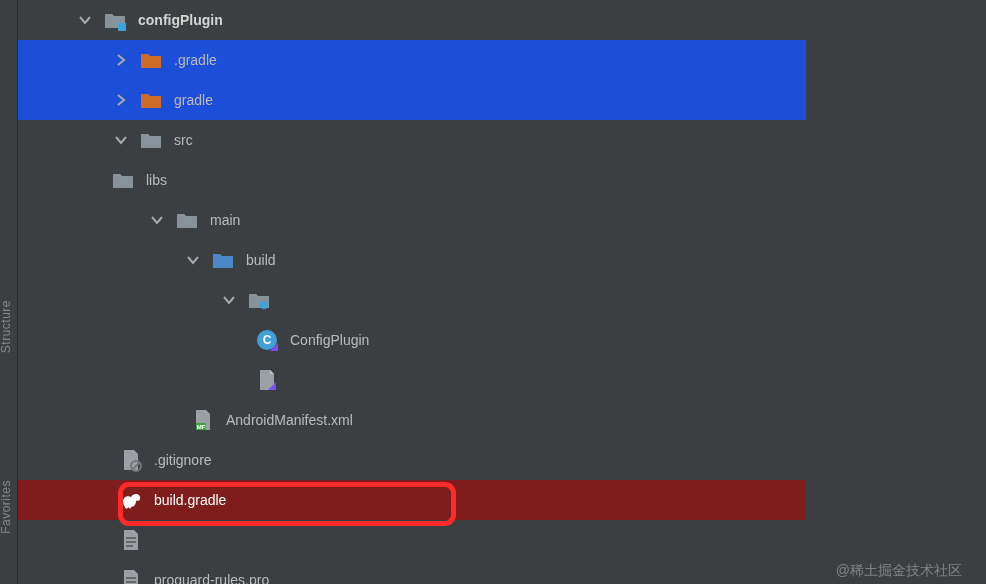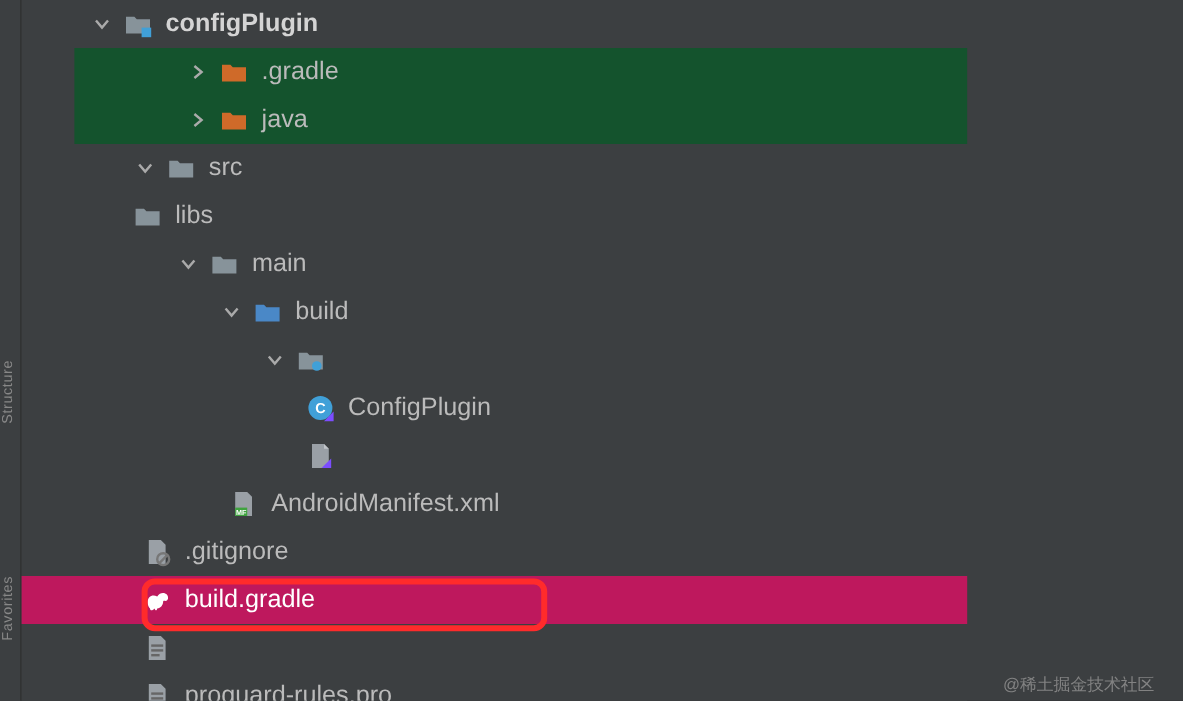--- a/index.html
+++ b/index.html
@@ -19,38 +19,38 @@
     bottom: 0;
     background: #3c3f41;
   }
   .row {
     height: 40px;
     display: flex;
     align-items: center;
     padding-left: 0;
     white-space: nowrap;
   }
-  .row.highlight1 { background: #14532d; margin-left: 44px; }
-  .row.selected   { background: #be185d; color: #ffffff; }
+  .row.highlight1 { background: #1d4ed8; }
+  .row.selected   { background: #7f1d1d; color: #ffffff; }
   .indent { display: inline-block; flex: 0 0 auto; }
   .chev {
     width: 22px; height: 22px;
     display: inline-flex; align-items: center; justify-content: center;
     margin-right: 6px;
     flex: 0 0 auto;
   }
   .chev svg { display: block; }
   .icon {
     width: 26px; height: 26px;
     display: inline-flex; align-items: center; justify-content: center;
     margin-right: 10px;
     flex: 0 0 auto;
   }
   .icon svg { display: block; }
-  .label { font-size: 21px; }
+  .label { font-size: 14px; }
   .label.bold { font-weight: 700; color: #d4d4d4; }
   .row.selected .label { color: #ffffff; }
 
   .sidebar-strip {
     position: absolute;
     left: 0; top: 0; width: 18px; height: 100%;
     background: #3c3f41;
     border-right: 1px solid #2b2b2b;
   }
   .sidebar-label {
@@ -147,21 +147,21 @@
         <span class="chev">
           <svg width="14" height="14" viewBox="0 0 14 14">
             <path d="M4 2 L10 7 L4 12" fill="none" stroke="#aaaaaa" stroke-width="2" transform="rotate(0 7 7)"></path>
           </svg>
         </span>
         <span class="icon">
           <svg width="24" height="24" viewBox="0 0 24 24">
             <path d="M2 6 L9 6 L11 8 L22 8 L22 20 L2 20 Z" fill="#cf6a29"></path>
           </svg>
         </span>
-        <span class="label">java</span>
+        <span class="label">gradle</span>
       </div>
       <div class="row">
         <span class="indent" style="width: 92px;"></span>
         <span class="chev">
           <svg width="14" height="14" viewBox="0 0 14 14">
             <path d="M4 2 L10 7 L4 12" fill="none" stroke="#aaaaaa" stroke-width="2" transform="rotate(90 7 7)"></path>
           </svg>
         </span>
         <span class="icon">
           <svg width="24" height="24" viewBox="0 0 24 24">

